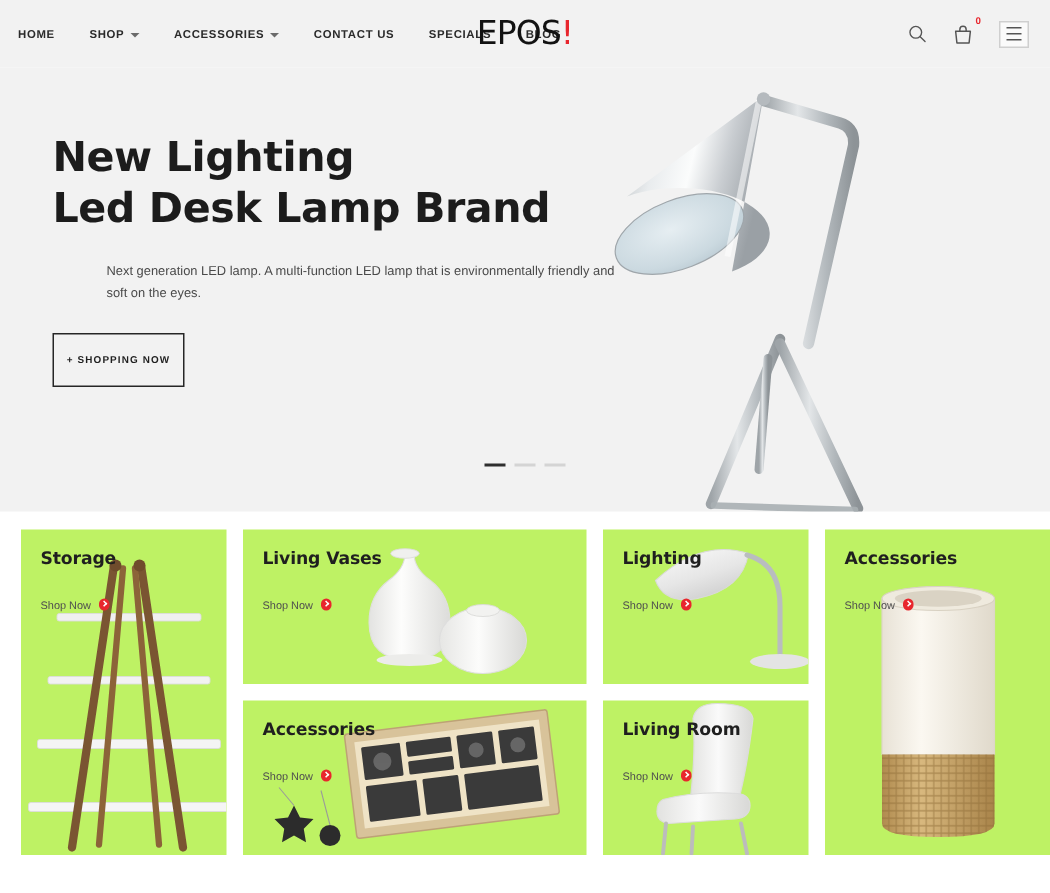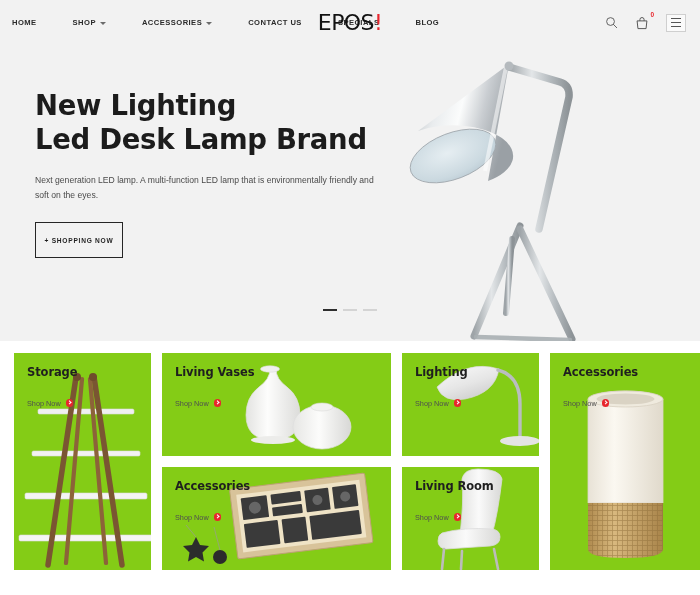--- a/index.html
+++ b/index.html
@@ -16,21 +16,21 @@
     background: #f2f2f2;
     display: flex;
     align-items: center;
     padding: 0 14px 0 12px;
     position: relative;
     z-index: 10;
   }
   .nav {
     display: flex;
     align-items: center;
-    gap: 36px;
+    gap: 23px;
   }
   .nav-item {
     font-size: 7.6px;
     font-weight: bold;
     letter-spacing: .45px;
     color: #2b2b2b;
     text-transform: uppercase;
     display: flex;
     align-items: center;
     gap: 4px;
@@ -106,20 +106,21 @@
     color: #1c1c1c;
     letter-spacing: -.3px;
     font-family: "DejaVu Sans", sans-serif;
   }
   .hero-sub {
     margin-top: 17px;
     font-size: 8.6px;
     line-height: 1.75;
     color: #4a4a4a;
     width: 352px;
+    margin-left: 36px;
   }
   .hero-btn {
     position: absolute;
     left: 35px;
     top: 177px;
     width: 88px;
     height: 36px;
     border: 1px solid #262626;
     background: transparent;
     font-size: 6.6px;
@@ -160,21 +161,21 @@
 
   
   .cats {
     padding: 12px 14px 0 14px;
     display: grid;
     grid-template-columns: 137px 229px 137px 151px;
     grid-template-rows: 103px 103px;
     gap: 11px 11px;
   }
   .card {
-    background: #84cc16;
+    background: #bef264;
     position: relative;
     overflow: hidden;
     cursor: pointer;
   }
   .card.tall { grid-row: span 2; }
   .card-label {
     position: absolute;
     left: 13px; top: 14px;
     z-index: 3;
   }

